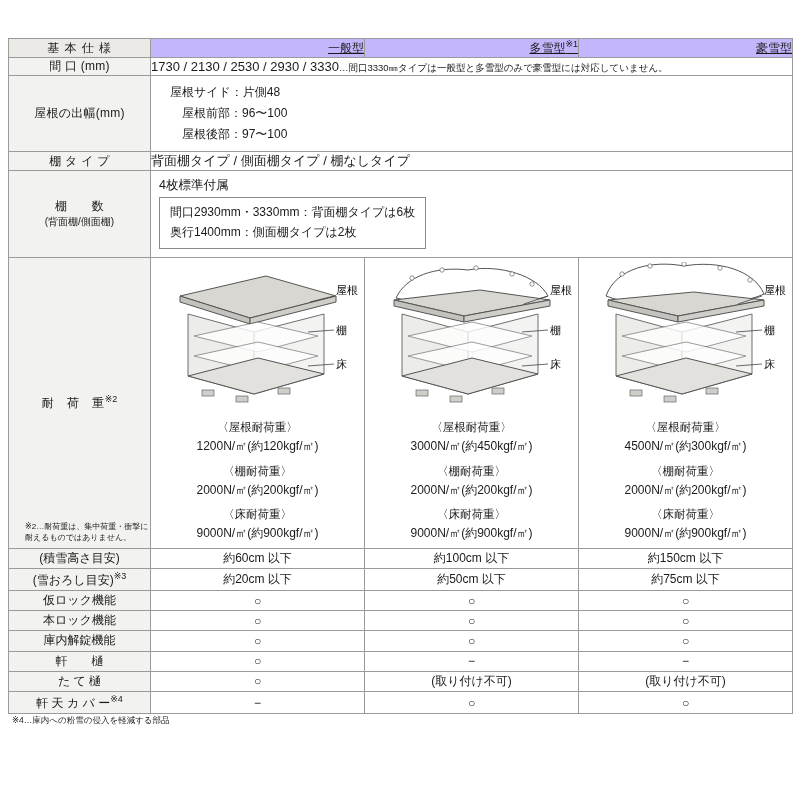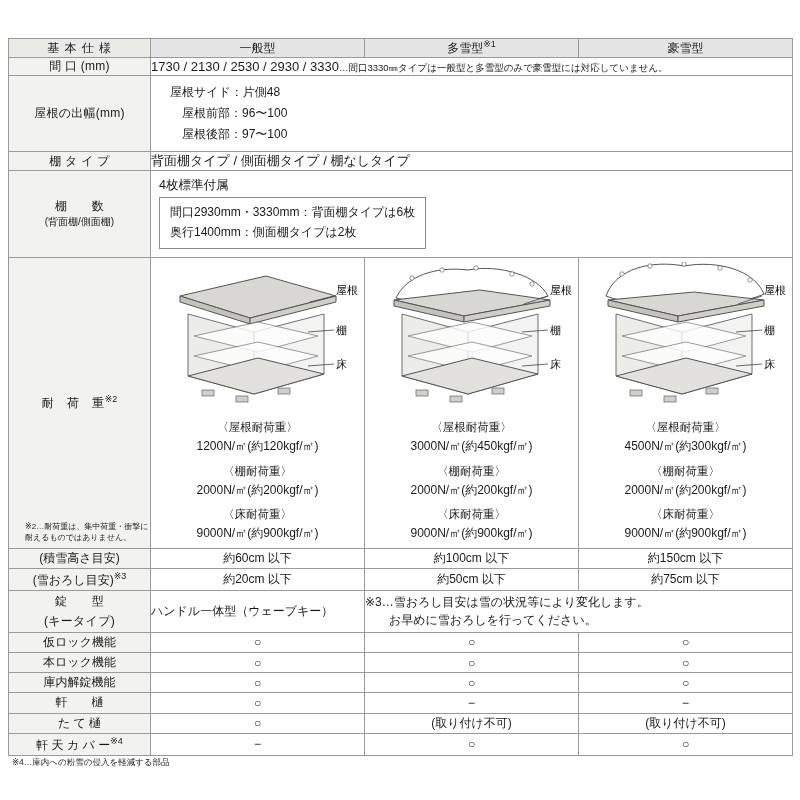--- a/index.html
+++ b/index.html
@@ -33,25 +33,26 @@
   .lbl{
     width:140px;
     text-align:center;
     background:#f2f2f0;
     letter-spacing:0.02em;
     font-size:13px;
     padding:4px 2px;
   }
   .lbl .small{font-size:10px;display:block;letter-spacing:0;}
   .hd{
-    background:#e5e5e5;
-    text-align:center;
+    background:#c4b5fd;
+    text-align:right;
     font-size:14px;
     padding:6px 2px;
     font-weight:bold;
+    text-decoration:underline;
   }
   .hd .sup{font-size:9px;vertical-align:super;font-weight:normal;}
   .val{
     padding:4px 8px;
     font-size:12.5px;
   }
   .tiny{font-size:9.5px;}
   .boxed{
     display:inline-block;
     border:1px solid #8a8a8a;
@@ -312,29 +313,20 @@
     <td>約150cm 以下</td>
   </tr>
 
   <tr class="snowrow">
     <td class="snowlbl"><span>(雪おろし目安)</span><span style="font-size:9px;vertical-align:super">※3</span></td>
     <td>約20cm 以下</td>
     <td>約50cm 以下</td>
     <td>約75cm 以下</td>
   </tr>
 
-  <tr>
-    <td class="lbl" style="line-height:1.7;">
-      <div>錠　　型</div>
-      <div>(キータイプ)</div>
-    </td>
-    <td class="lockval">ハンドル一体型（ウェーブキー）</td>
-    <td class="note3" colspan="2" style="white-space:pre-line">※3…雪おろし目安は雪の状況等により変化します。
-　　お早めに雪おろしを行ってください。</td>
-  </tr>
 
   <tr class="snowrow">
     <td class="snowlbl">仮ロック機能</td>
     <td class="circ">○</td>
     <td class="circ">○</td>
     <td class="circ">○</td>
   </tr>
 
   <tr class="snowrow">
     <td class="snowlbl">本ロック機能</td>

